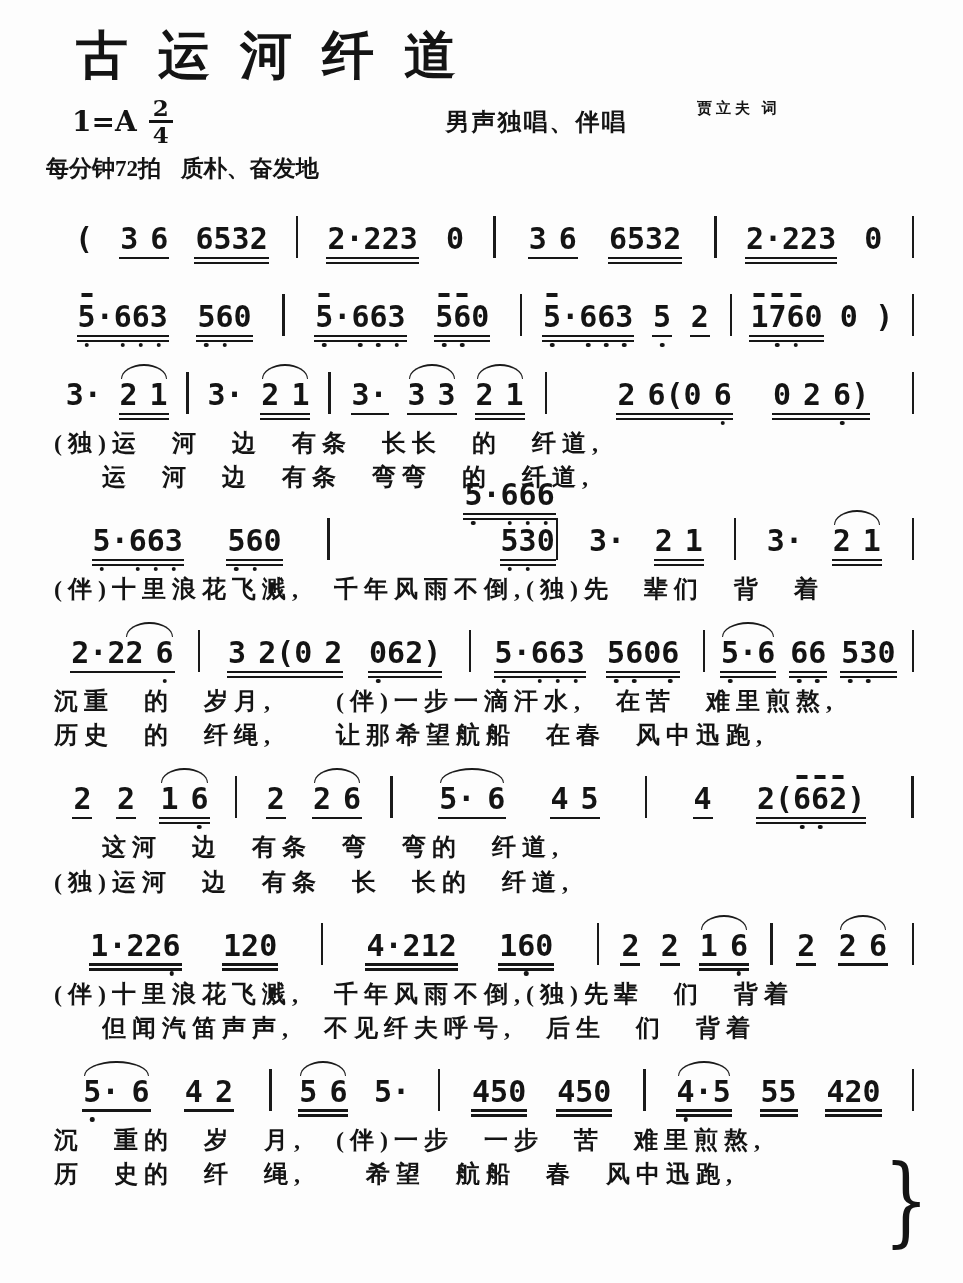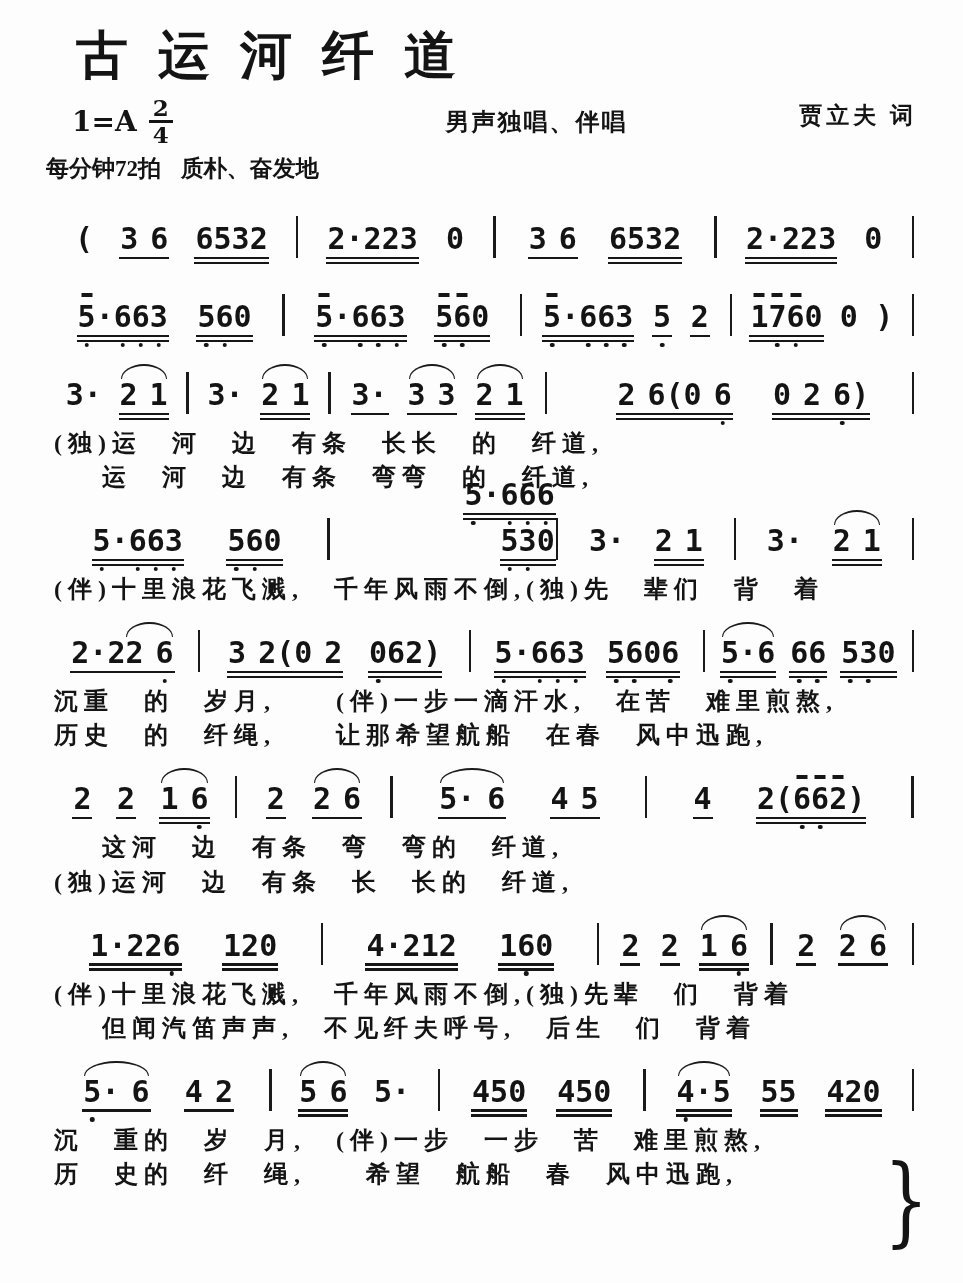--- a/index.html
+++ b/index.html
@@ -15,21 +15,21 @@
   .header-row{display:flex;justify-content:space-between;align-items:flex-start;}
   .left-col{width:330px;}
   .key-block{display:flex;align-items:center;gap:12px;font-weight:bold;font-size:28px;
     font-family:"DejaVu Serif",serif;padding-left:26px;}
   .frac{display:inline-flex;flex-direction:column;align-items:center;line-height:1.05;font-size:23px;font-weight:bold;}
   .frac .top{border-bottom:3px solid #141414;padding:0 4px 0 4px;}
   .frac .bot{padding:0 4px;}
   .tempo-row{font-size:23px;font-weight:bold;margin-top:6px;white-space:nowrap;}
   .tempo-row span{margin-right:14px;}
   .perf{font-size:24px;font-weight:bold;margin-top:10px;letter-spacing:2px;}
-  .credits{text-align:right;font-size:23px;font-weight:bold;line-height:1.7;width:220px;letter-spacing:4px;}
+  .credits{font-size:15px;font-weight:bold;line-height:1.7;width:220px;letter-spacing:4px;}
   #systems{margin-top:10px;}
   .system{margin-bottom:2px;position:relative;}
   .notes-row{display:flex;align-items:flex-end;height:76px;padding:0 2px;}
   .measure{display:flex;align-items:flex-end;justify-content:space-evenly;min-width:40px;}
   .bar{width:2.5px;height:42px;background:#1a1a1a;flex:none;margin:0 1px 12px 1px;}
   .tok{
     position:relative;font-family:"DejaVu Sans Mono",monospace;font-weight:700;
     font-size:30px;line-height:1;padding-bottom:16px;white-space:nowrap;
   }
   .ch{position:relative;display:inline-block;text-align:center;}

